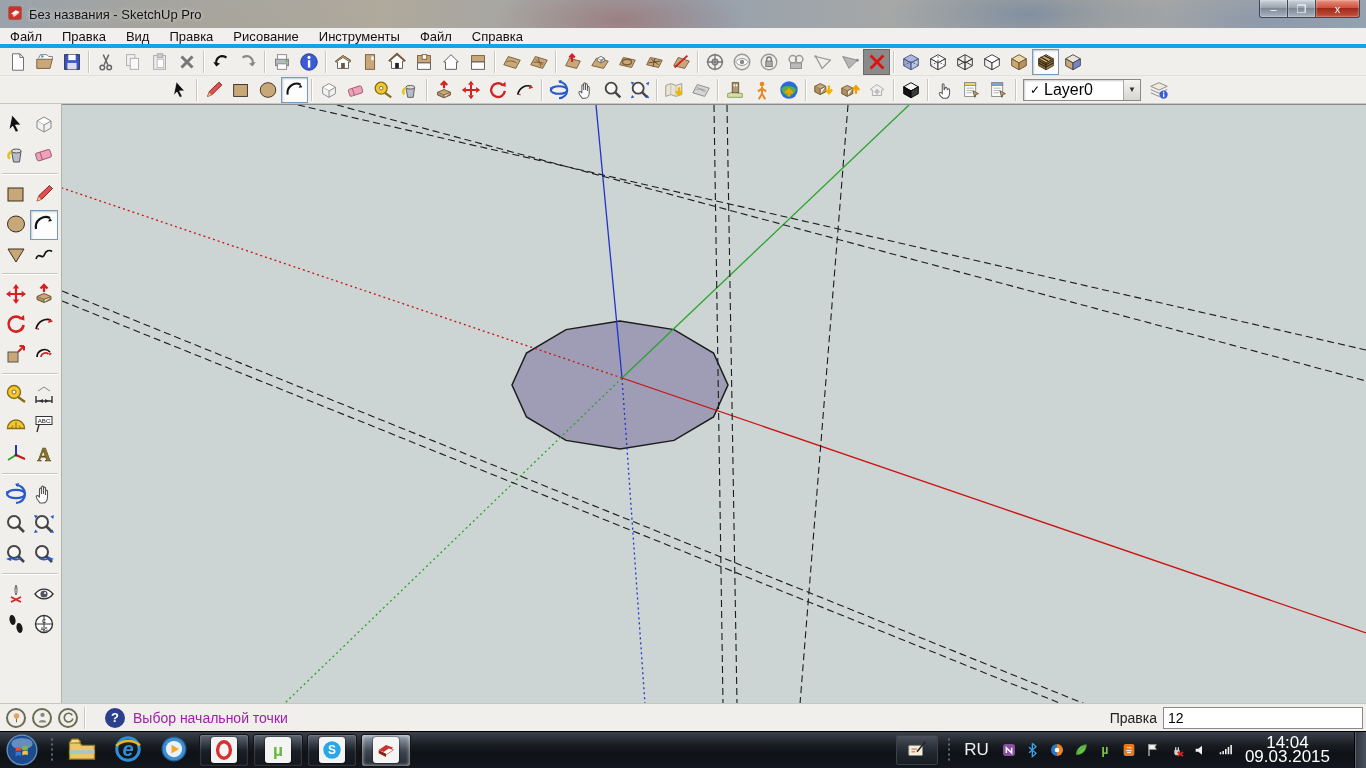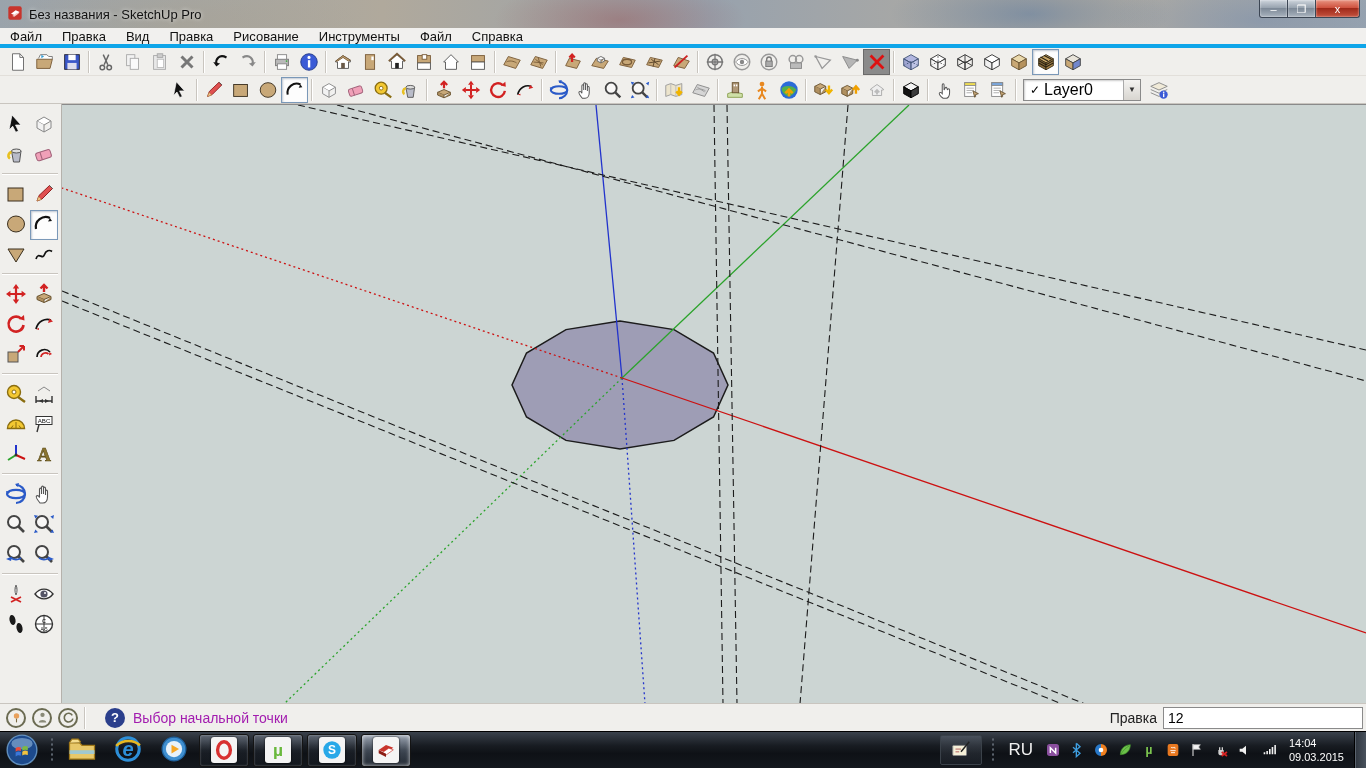--- a/index.html
+++ b/index.html
@@ -107,21 +107,21 @@
     box-shadow:inset 0 0 4px rgba(255,255,255,.8); }
   .task-tile { width:26px; height:26px; background:#f4f4f4; border-radius:3px;
     display:flex; align-items:center; justify-content:center; box-shadow:0 0 2px #000; }
   #tray { margin-left:auto; display:flex; align-items:center; }
   #tablet-btn { width:42px; height:30px; border:1px solid #3a4149; border-radius:2px;
     background:linear-gradient(rgba(120,130,145,.35),rgba(40,48,58,.3));
     display:flex; align-items:center; justify-content:center; margin-right:4px; }
   #lang-indicator { color:#f0f0f0; font-size:17px; margin:0 8px; }
   .tray-icon { width:18px; height:18px; margin:0 3px; display:flex; align-items:center;
     justify-content:center; }
-  #clock { color:#fff; font-size:11px; line-height:14px; margin:0 10px 0 8px; }
+  #clock { color:#fff; font-size:17px; text-align:center; line-height:14px; margin:0 24px 0 8px; }
   #show-desktop { width:12px; height:37px; border-left:1px solid #000;
     background:linear-gradient(90deg,#2e353e,#49525d); box-shadow:inset 1px 0 0 #5a636e; }
 </style>
 </head>
 <body>
 
 <div id="app">
 
   <div id="titlebar">
     <div id="title-left">

